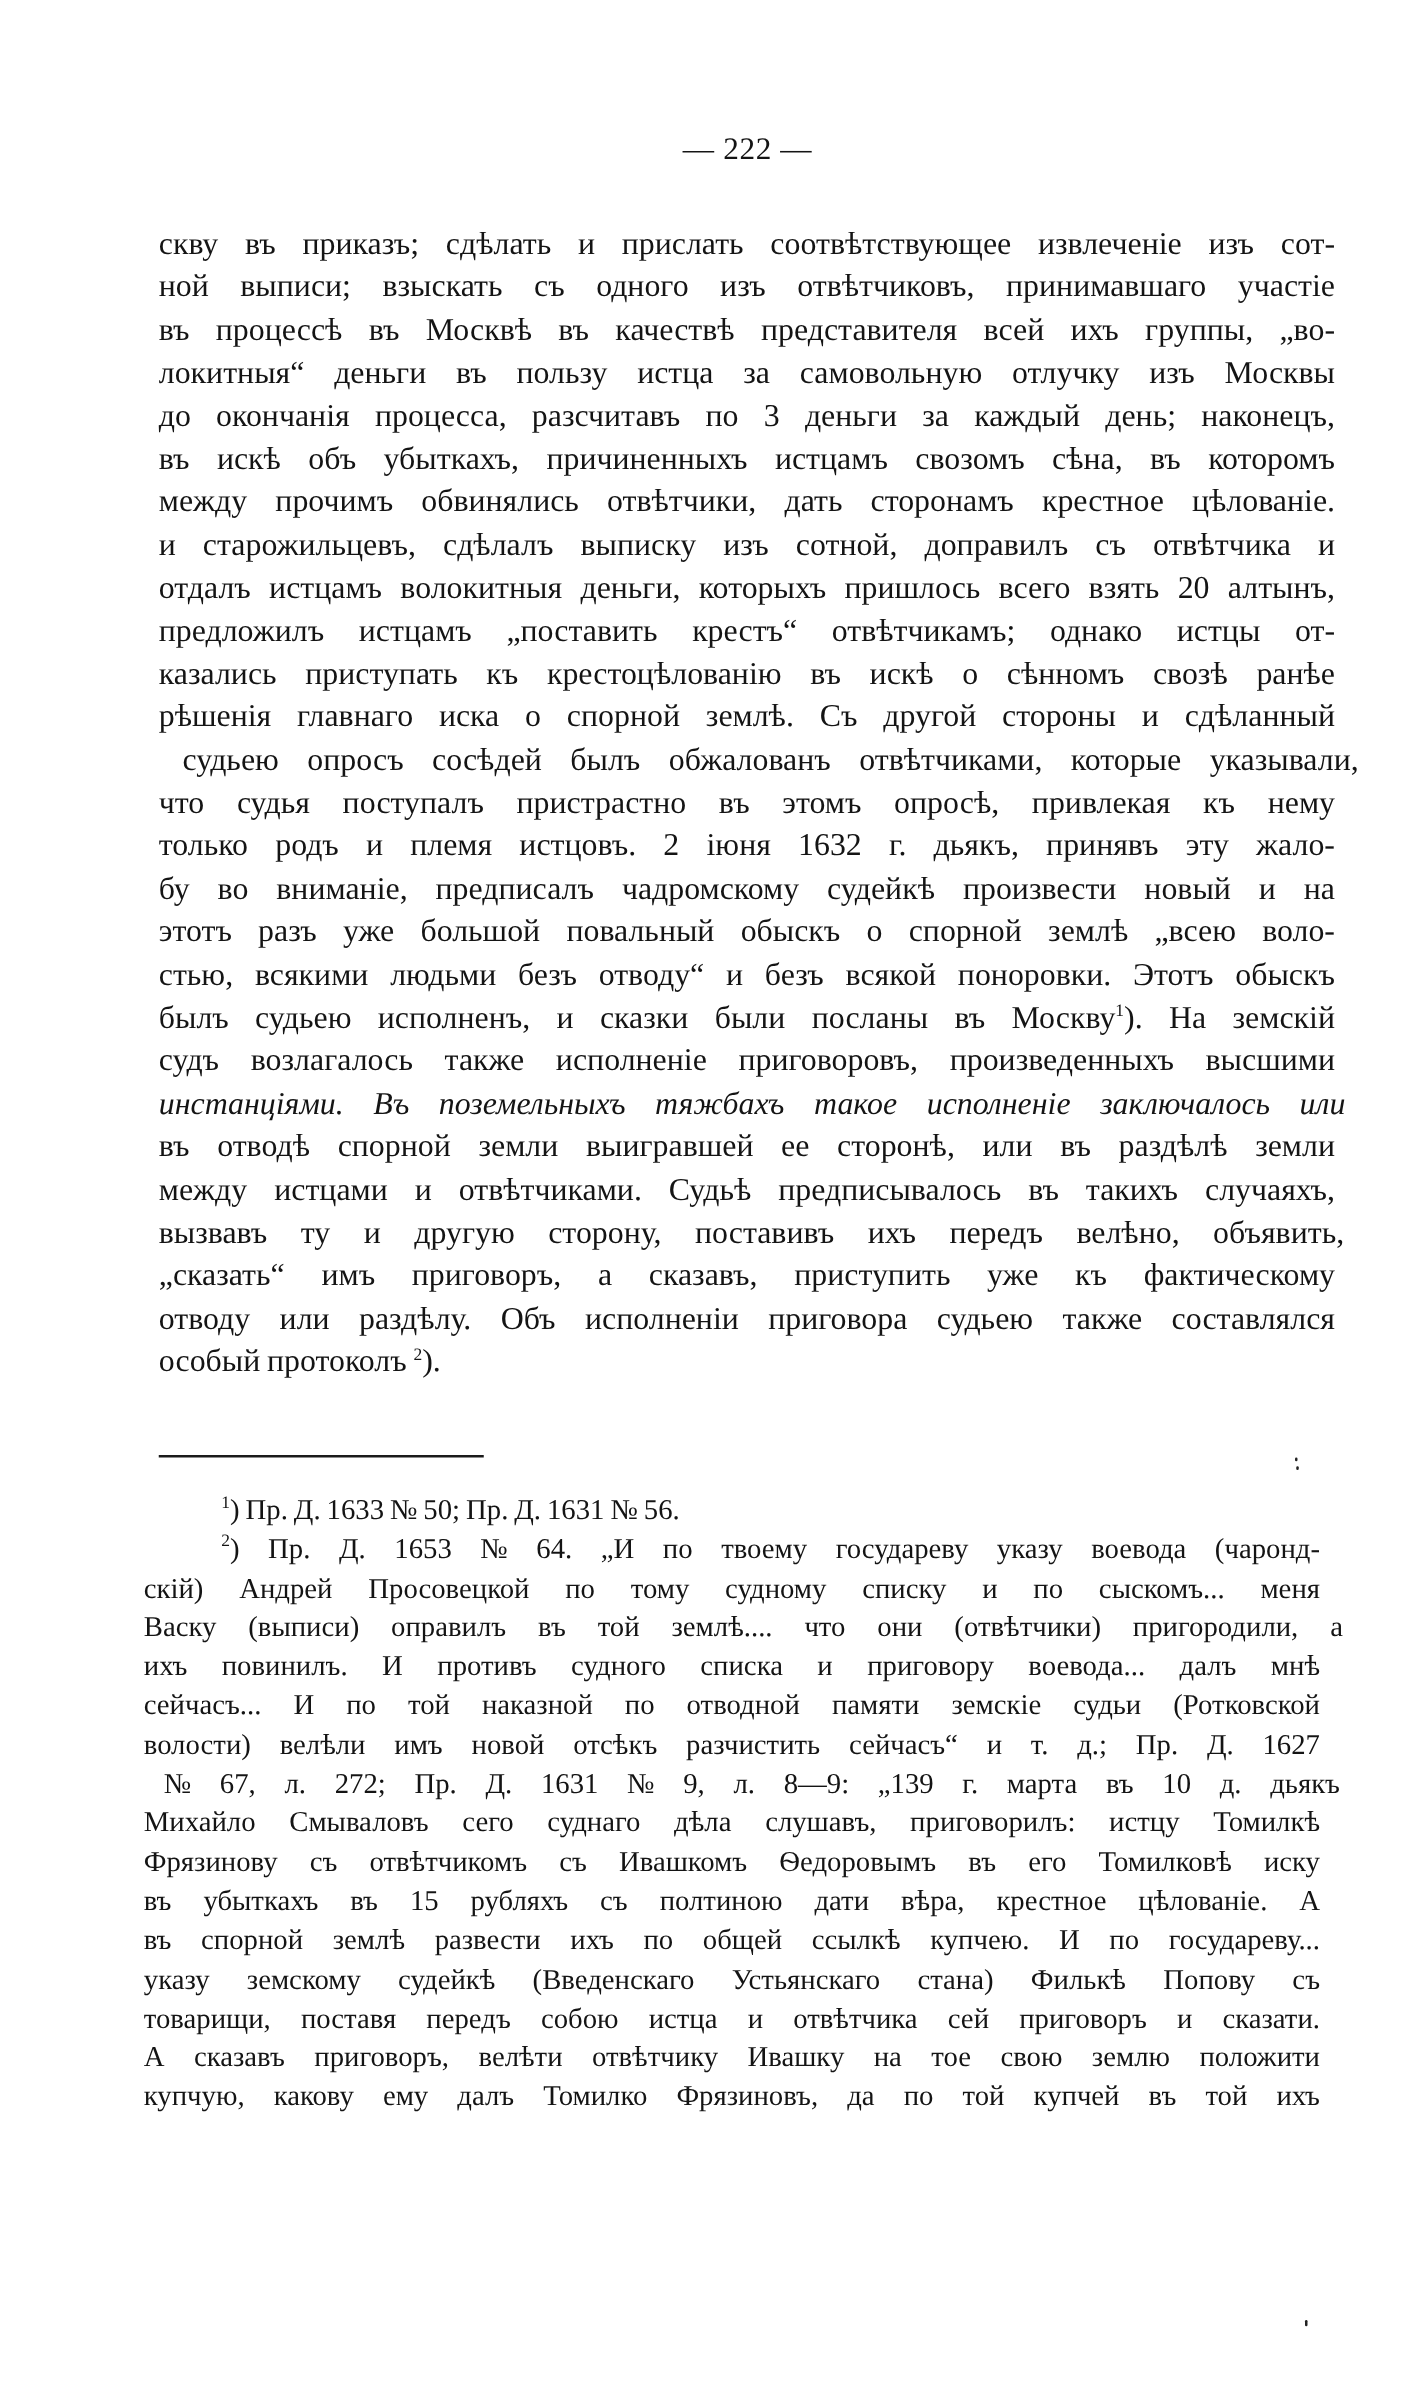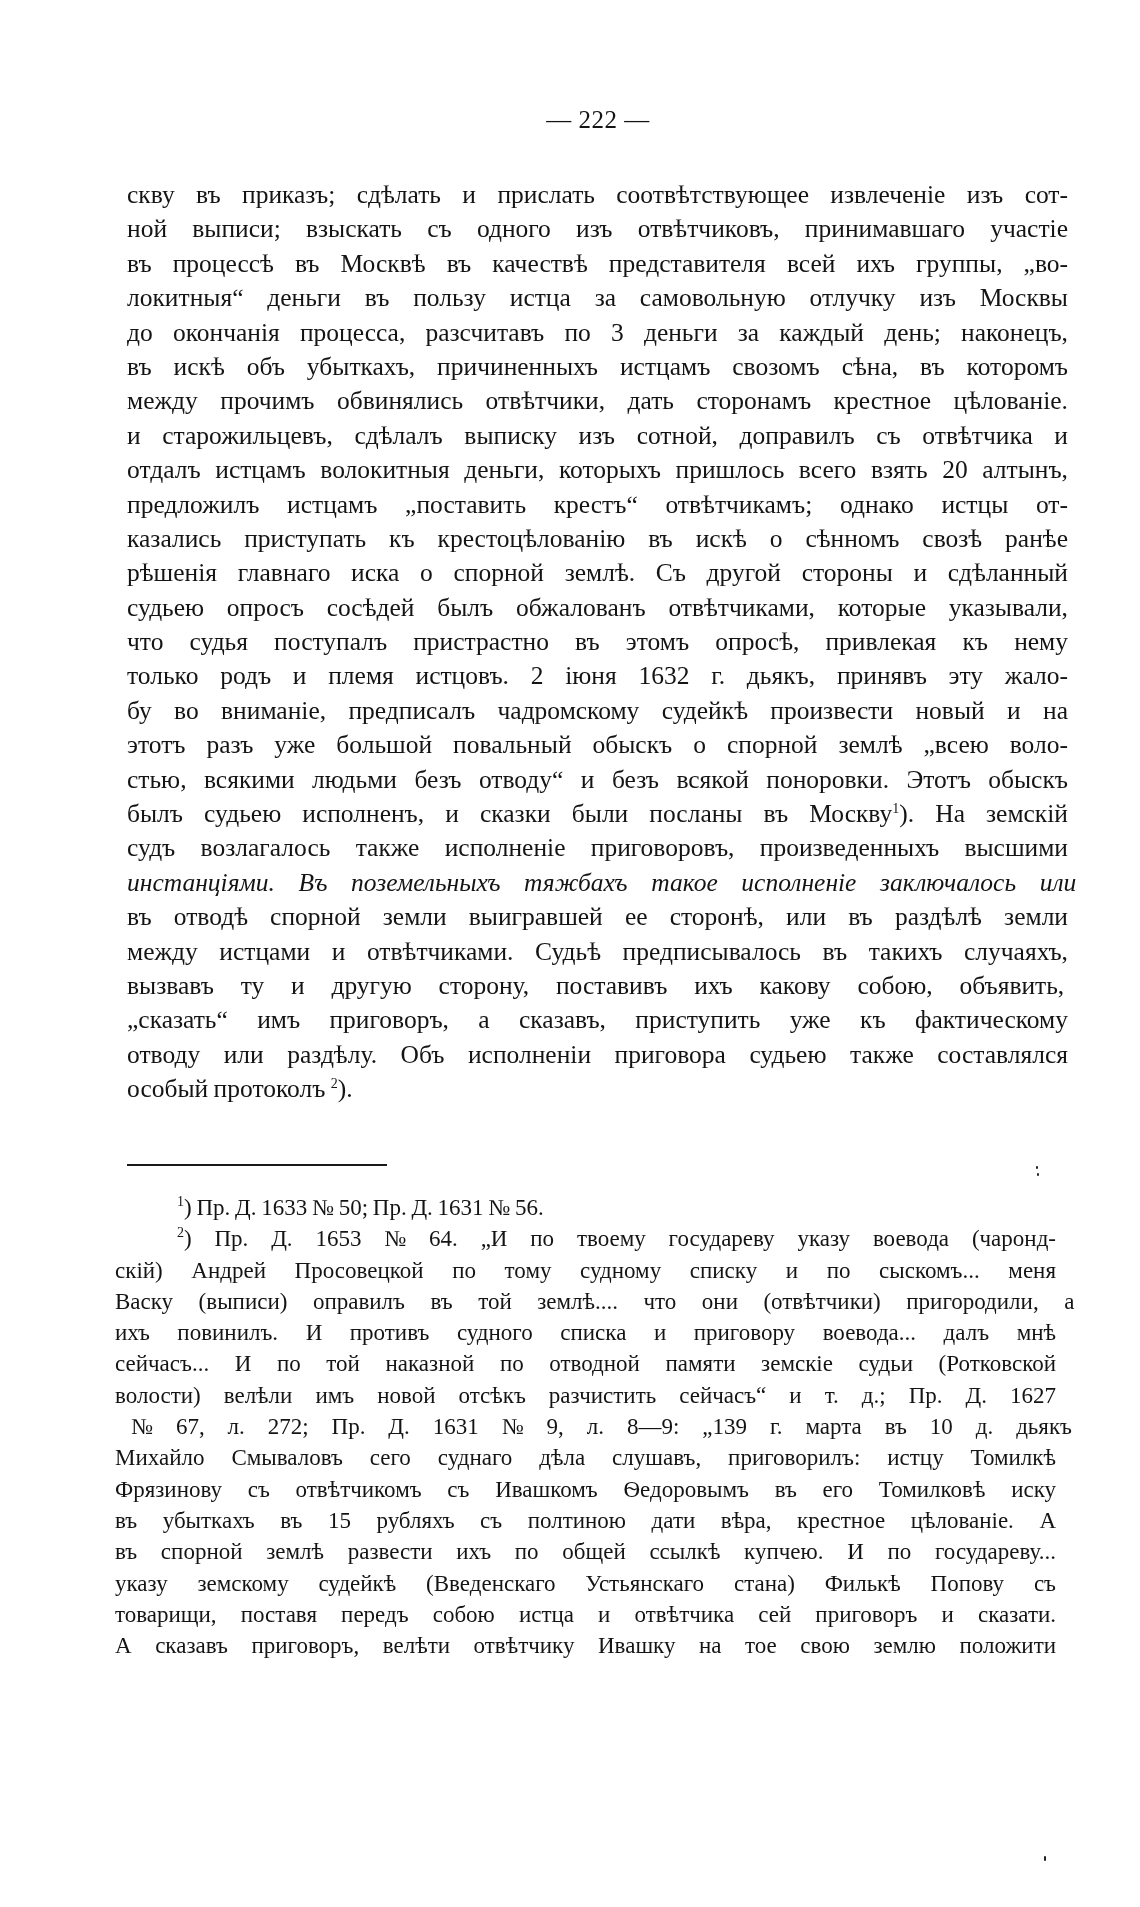--- a/index.html
+++ b/index.html
@@ -102,32 +102,32 @@
     <span class="line"><span style="display: inline-block; white-space: nowrap; transform-origin: left center; word-spacing: 14.6813px;"><span>въ процессѣ въ Москвѣ въ качествѣ представителя всей ихъ группы, „во-</span></span></span>
     <span class="line"><span style="display: inline-block; white-space: nowrap; transform-origin: left center; word-spacing: 17.4462px;"><span>локитныя“ деньги въ пользу истца за самовольную отлучку изъ Москвы</span></span></span>
     <span class="line"><span style="display: inline-block; white-space: nowrap; transform-origin: left center; word-spacing: 13.7969px;"><span>до окончанія процесса, разсчитавъ по 3 деньги за каждый день; наконецъ,</span></span></span>
     <span class="line"><span style="display: inline-block; white-space: nowrap; transform-origin: left center; word-spacing: 15.5573px;"><span>въ искѣ объ убыткахъ, причиненныхъ истцамъ свозомъ сѣна, въ которомъ</span></span></span>
     <span class="line"><span style="display: inline-block; white-space: nowrap; transform-origin: left center; word-spacing: 16.0938px;"><span>между прочимъ обвинялись отвѣтчики, дать сторонамъ крестное цѣлованіе.</span></span></span>
     <span class="line"><span style="display: inline-block; white-space: nowrap; transform-origin: left center; word-spacing: 15.25px;"><span>и старожильцевъ, сдѣлалъ выписку изъ сотной, доправилъ съ отвѣтчика и</span></span></span>
     <span class="line"><span style="display: inline-block; white-space: nowrap; transform-origin: left center; word-spacing: 8.23958px;"><span>отдалъ истцамъ волокитныя деньги, которыхъ пришлось всего взять 20 алтынъ,</span></span></span>
     <span class="line"><span style="display: inline-block; white-space: nowrap; transform-origin: left center; word-spacing: 21.3036px;"><span>предложилъ истцамъ „поставить крестъ“ отвѣтчикамъ; однако истцы от-</span></span></span>
     <span class="line"><span style="display: inline-block; white-space: nowrap; transform-origin: left center; word-spacing: 16.526px;"><span>казались приступать къ крестоцѣлованію въ искѣ о сѣнномъ свозѣ ранѣе</span></span></span>
     <span class="line"><span style="display: inline-block; white-space: nowrap; transform-origin: left center; word-spacing: 14.2828px;"><span>рѣшенія главнаго иска о спорной землѣ. Съ другой стороны и сдѣланный</span></span></span>
-    <span class="line"><span style="display: inline-block; white-space: nowrap; transform-origin: left center; word-spacing: 16.3929px;"><span>судьею опросъ сосѣдей былъ обжалованъ отвѣтчиками, которые указывали,</span></span></span>
+    <span class="line"><span style="display: inline-block; white-space: nowrap; transform-origin: left center; word-spacing: 16.3929px; margin-left: 19px;"><span>судьею опросъ сосѣдей былъ обжалованъ отвѣтчиками, которые указывали,</span></span></span>
     <span class="line"><span style="display: inline-block; white-space: nowrap; transform-origin: left center; word-spacing: 19.7517px;"><span>что судья поступалъ пристрастно въ этомъ опросѣ, привлекая къ нему</span></span></span>
     <span class="line"><span style="display: inline-block; white-space: nowrap; transform-origin: left center; word-spacing: 15.3607px;"><span>только родъ и племя истцовъ. 2 іюня 1632 г. дьякъ, принявъ эту жало-</span></span></span>
     <span class="line"><span style="display: inline-block; white-space: nowrap; transform-origin: left center; word-spacing: 15.967px;"><span>бу во вниманіе, предписалъ чадромскому судейкѣ произвести новый и на</span></span></span>
     <span class="line"><span style="display: inline-block; white-space: nowrap; transform-origin: left center; word-spacing: 14.6078px;"><span>этотъ разъ уже большой повальный обыскъ о спорной землѣ „всею воло-</span></span></span>
     <span class="line"><span style="display: inline-block; white-space: nowrap; transform-origin: left center; word-spacing: 11.0484px;"><span>стью, всякими людьми безъ отводу“ и безъ всякой поноровки. Этотъ обыскъ</span></span></span>
     <span class="line"><span style="display: inline-block; white-space: nowrap; transform-origin: left center; word-spacing: 14.6937px;"><span>былъ судьею исполненъ, и сказки были посланы въ Москву</span><sup>1</sup><span>). На земскій</span></span></span>
     <span class="line"><span style="display: inline-block; white-space: nowrap; transform-origin: left center; word-spacing: 18.9115px;"><span>судъ возлагалось также исполненіе приговоровъ, произведенныхъ высшими</span></span></span>
     <span class="line"><span style="display: inline-block; white-space: nowrap; transform-origin: left center; word-spacing: 17.2946px; font-style: italic;"><span>инстанціями. Въ поземельныхъ тяжбахъ такое исполненіе заключалось или</span></span></span>
     <span class="line"><span style="display: inline-block; white-space: nowrap; transform-origin: left center; word-spacing: 15.7547px;"><span>въ отводѣ спорной земли выигравшей ее сторонѣ, или въ раздѣлѣ земли</span></span></span>
     <span class="line"><span style="display: inline-block; white-space: nowrap; transform-origin: left center; word-spacing: 15.1777px;"><span>между истцами и отвѣтчиками. Судьѣ предписывалось въ такихъ случаяхъ,</span></span></span>
-    <span class="line"><span style="display: inline-block; white-space: nowrap; transform-origin: left center; word-spacing: 20.4045px;"><span>вызвавъ ту и другую сторону, поставивъ ихъ какову собою, объявить,</span></span></span>
+    <span class="line"><span style="display: inline-block; white-space: nowrap; transform-origin: left center; word-spacing: 20.4045px;"><span>вызвавъ ту и другую сторону, поставивъ ихъ передъ велѣно, объявить,</span></span></span>
     <span class="line"><span style="display: inline-block; white-space: nowrap; transform-origin: left center; word-spacing: 22.9727px;"><span>„сказать“ имъ приговоръ, а сказавъ, приступить уже къ фактическому</span></span></span>
     <span class="line"><span style="display: inline-block; white-space: nowrap; transform-origin: left center; word-spacing: 17.1367px;"><span>отводу или раздѣлу. Объ исполненіи приговора судьею также составлялся</span></span></span>
     <span class="line last"><span style="display: inline-block; white-space: nowrap; transform-origin: left center;"><span>особый протоколъ</span> <sup>2</sup><span>).</span></span></span>
   </div>
 
   <div class="footnote-rule"></div>
   <div class="speck" style="left:1036px; top:1166px;"></div>
   <div class="speck" style="left:1037px; top:1173px;"></div>
   <div class="speck" style="left:1044px; top:1856px; height:5px;"></div>
 
@@ -140,15 +140,16 @@
     <span class="fline"><span style="display: inline-block; white-space: nowrap; transform-origin: left center; word-spacing: 19.8531px;"><span>сейчасъ... И по той наказной по отводной памяти земскіе судьи (Ротковской</span></span></span>
     <span class="fline"><span style="display: inline-block; white-space: nowrap; transform-origin: left center; word-spacing: 17.2773px;"><span>волости) велѣли имъ новой отсѣкъ разчистить сейчасъ“ и т. д.; Пр. Д. 1627</span></span></span>
     <span class="fline"><span style="display: inline-block; white-space: nowrap; transform-origin: left center; word-spacing: 17.1884px; margin-left: 16px;"><span>№ 67, л. 272; Пр. Д. 1631 № 9, л. 8—9: „139 г. марта въ 10 д. дьякъ</span></span></span>
     <span class="fline"><span style="display: inline-block; white-space: nowrap; transform-origin: left center; word-spacing: 21.1934px;"><span>Михайло Смываловъ сего суднаго дѣла слушавъ, приговорилъ: истцу Томилкѣ</span></span></span>
     <span class="fline"><span style="display: inline-block; white-space: nowrap; transform-origin: left center; word-spacing: 19.967px;"><span>Фрязинову съ отвѣтчикомъ съ Ивашкомъ Ѳедоровымъ въ его Томилковѣ иску</span></span></span>
     <span class="fline"><span style="display: inline-block; white-space: nowrap; transform-origin: left center; word-spacing: 19.7812px;"><span>въ убыткахъ въ 15 рубляхъ съ полтиною дати вѣра, крестное цѣлованіе. А</span></span></span>
     <span class="fline"><span style="display: inline-block; white-space: nowrap; transform-origin: left center; word-spacing: 17.9418px;"><span>въ спорной землѣ развести ихъ по общей ссылкѣ купчею. И по государеву...</span></span></span>
     <span class="fline"><span style="display: inline-block; white-space: nowrap; transform-origin: left center; word-spacing: 24.0625px;"><span>указу земскому судейкѣ (Введенскаго Устьянскаго стана) Филькѣ Попову съ</span></span></span>
     <span class="fline"><span style="display: inline-block; white-space: nowrap; transform-origin: left center; word-spacing: 18.3625px;"><span>товарищи, поставя передъ собою истца и отвѣтчика сей приговоръ и сказати.</span></span></span>
     <span class="fline"><span style="display: inline-block; white-space: nowrap; transform-origin: left center; word-spacing: 17.7953px;"><span>А сказавъ приговоръ, велѣти отвѣтчику Ивашку на тое свою землю положити</span></span></span>
+    <span class="fline"><span style="display: inline-block; white-space: nowrap; transform-origin: left center; word-spacing: 17.5234px;"><span>купчую, какову ему далъ Томилко Фрязиновъ, да по той купчей въ той ихъ</span></span></span>
   </div>
 
 </div>
 
 </body></html>

